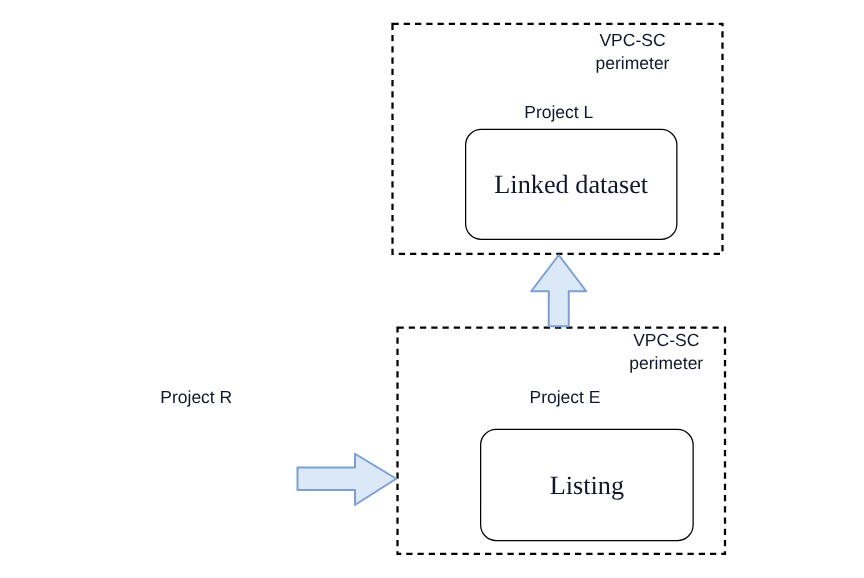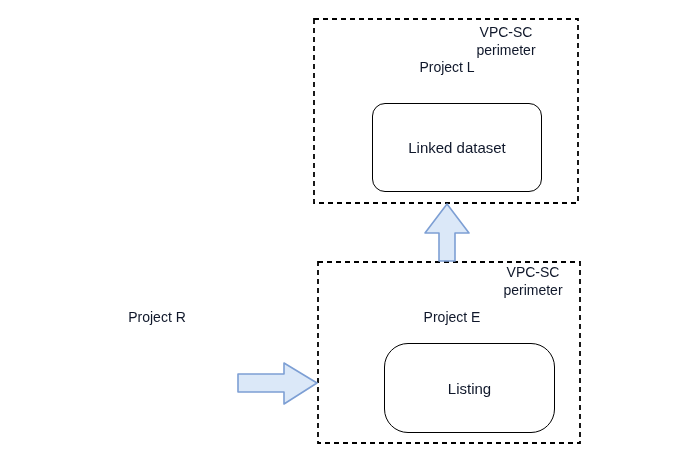--- a/index.html
+++ b/index.html
@@ -34,23 +34,24 @@
     stroke-linejoin: round;
   }
   .node {
     position: absolute;
     border: 1.6px solid #000000;
     border-radius: 13px;
     background: #ffffff;
     display: flex;
     align-items: center;
     justify-content: center;
-    font-size: 15px;
+    font-size: 21px;
     text-align: center;
     box-sizing: border-box;
+    font-family: Liberation Serif, serif;
   }
   .label {
     position: absolute;
     font-size: 14px;
     line-height: 18px;
     white-space: nowrap;
   }
   .label.centered {
     transform: translateX(-50%);
   }
@@ -73,26 +74,26 @@
     <rect x="314" y="19" width="264" height="184" class="perimeter-rect"></rect>
 
     <rect x="318" y="262" width="262" height="181" class="perimeter-rect"></rect>
 
     <polygon class="arrow" points="238,374 284,374 284,363 317,383 284,404 284,392 238,392" fill="#dbe8f8" stroke="#7d9fd4"></polygon>
 
     <polygon class="arrow" points="447,204 469,233 455,233 455,261 439,261 439,233 425,233" fill="#dbe8f8" stroke="#7d9fd4"></polygon>
   </svg>
 
   <div class="vpc-label" style="left:461px; top:23px;">VPC-SC perimeter</div>
-  <div class="label centered" style="left:447px; top:58px;">Project L</div>
+  <div class="label centered" style="left:447px; top:80px;">Project L</div>
   <div class="node" style="left:372px; top:103px; width:170px; height:89px;">
     <span>Linked dataset</span>
   </div>
 
   <div class="vpc-label" style="left:488px; top:263px;">VPC-SC perimeter</div>
   <div class="label centered" style="left:452px; top:308px;text-align:center;">Project E</div>
-  <div class="node" style="left:384px; top:343px; width:171px; height:90px;border-radius:24px;">
+  <div class="node" style="left:384px; top:343px; width:171px; height:90px;">
     <span>Listing</span>
   </div>
 
   <div class="label centered" style="left:157px; top:308px;">Project R</div>
 
 </div>
 
 </body></html>

